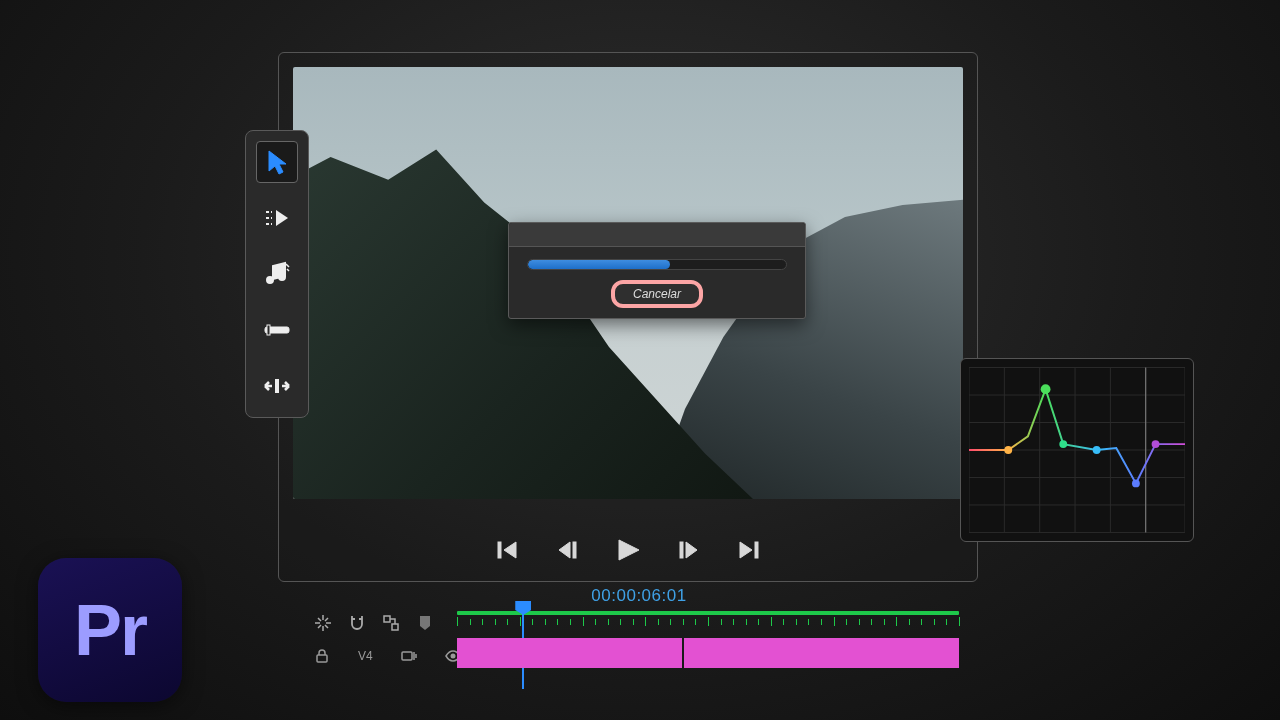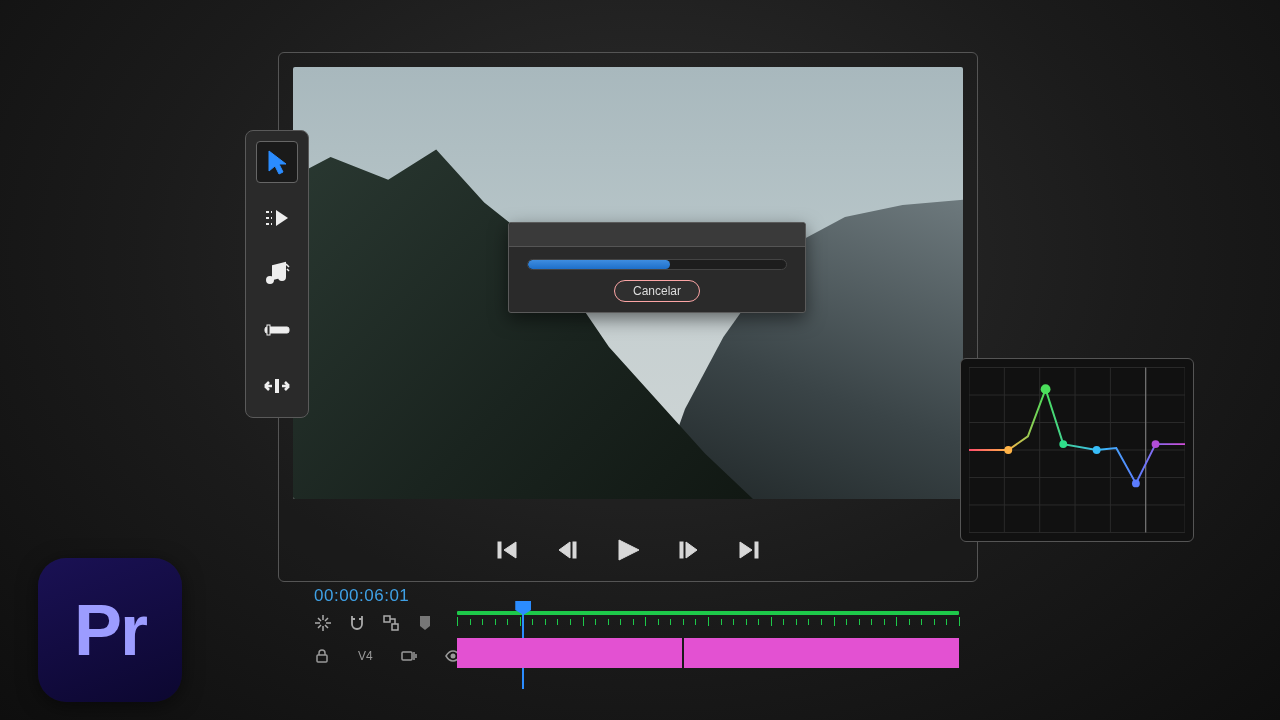--- a/index.html
+++ b/index.html
@@ -13,41 +13,41 @@
   .sky{position:absolute;inset:0;background:linear-gradient(#a8b8bd,#b7c5c8 40%,#c7d0d1 60%,#cfd6d6);}
   .mtn-l{position:absolute;left:-20px;bottom:0;width:480px;height:380px;background:linear-gradient(135deg,#2b3a33,#1a241f 60%,#111813);clip-path:polygon(0 18%,12% 10%,24% 16%,34% 8%,44% 22%,56% 34%,70% 60%,90% 88%,100% 100%,0 100%);}
   .mtn-r{position:absolute;right:-10px;bottom:0;width:320px;height:300px;background:linear-gradient(200deg,#6e7a7e,#3a4447 60%,#202728);clip-path:polygon(0 100%,10% 70%,22% 46%,34% 28%,46% 14%,60% 6%,78% 2%,100% 0,100% 100%);}
   .water{position:absolute;right:0;bottom:0;width:340px;height:120px;background:linear-gradient(#9fb1b7,#7e9298);clip-path:polygon(0 48%,18% 40%,44% 36%,74% 34%,100% 34%,100% 100%,0 100%);}
 
   
   .dialog{position:absolute;left:508px;top:222px;width:298px;background:#2a2a2a;border:1px solid #5a5a5a;border-radius:3px;padding:16px 18px 10px;box-shadow:0 6px 18px rgba(0,0,0,.5);}
   .dialog-header{height:24px;margin:-16px -18px 12px;background:#3a3a3a;border-bottom:1px solid #555;border-radius:3px 3px 0 0;}
   .progress-track{height:11px;background:#1d1d1d;border:1px solid #444;border-radius:6px;overflow:hidden;}
   .progress-fill{height:100%;background:linear-gradient(#3e8de0,#1e6fc9);border-radius:5px;}
-  .dialog-btn{display:block;margin:10px auto 0;padding:3px 18px;background:#2f2f2f;border:1px solid #fca5a5;border-radius:12px;color:#ddd;font-size:12px;}
+  .dialog-btn{display:block;margin:10px auto 0;padding:3px 18px;background:#2f2f2f;border:4px solid #fca5a5;border-radius:12px;color:#ddd;font-size:12px;font-style:italic;}
 
   
   .transport{position:absolute;left:0;right:0;bottom:14px;display:flex;justify-content:center;gap:26px;}
   .tbtn{width:34px;height:34px;display:flex;align-items:center;justify-content:center;cursor:pointer;}
   .tbtn svg{fill:#d8d8d8;stroke:#d8d8d8;}
 
   
   .toolbox{position:absolute;left:245px;top:130px;width:64px;padding:10px 0;background:#2a2a2a;border:1px solid #5a5a5a;border-radius:8px;display:flex;flex-direction:column;align-items:center;gap:14px;}
   .tool{width:42px;height:42px;display:flex;align-items:center;justify-content:center;border-radius:4px;cursor:pointer;}
   .tool.selected{background:#1a1a1a;border:1px solid #666;}
   .tool svg{stroke:#eee;fill:#eee;}
   .tool.selected svg{stroke:#2b8cff;fill:#2b8cff;}
 
   
   .scopes{position:absolute;left:960px;top:358px;width:234px;height:184px;background:#111;border:1px solid #555;border-radius:6px;padding:8px;}
   .scopes svg{width:100%;height:100%;}
 
   
   .timeline{position:absolute;left:314px;top:586px;width:650px;}
-  .timecode{color:#3fa1e6;font-size:17px;font-weight:500;letter-spacing:.5px;}
+  .timecode{color:#3fa1e6;font-size:17px;font-weight:500;letter-spacing:.5px;text-align:center;}
   .tl-icons{display:flex;gap:16px;margin-top:8px;align-items:center;}
   .tl-icons svg{width:18px;height:18px;stroke:#aaa;fill:none;}
   .tl-icons .shield svg{fill:#777;stroke:none;}
   .ruler-wrap{position:absolute;left:143px;top:25px;width:502px;}
   .ruler-line{height:4px;background:#1ec94a;border-radius:1px;}
   .ruler-ticks{position:relative;height:8px;}
   .tick{position:absolute;top:4px;width:1px;height:6px;background:#1ec94a;}
   .playhead{position:absolute;top:-2px;width:2px;height:80px;background:#2b8cff;}
   .playhead::before{content:"";position:absolute;left:-7px;top:-8px;width:16px;height:14px;background:#2b8cff;clip-path:polygon(0 0,100% 0,100% 65%,50% 100%,0 65%);}
   .track-header{position:absolute;left:0;top:62px;display:flex;gap:28px;align-items:center;color:#999;font-size:12px;}

